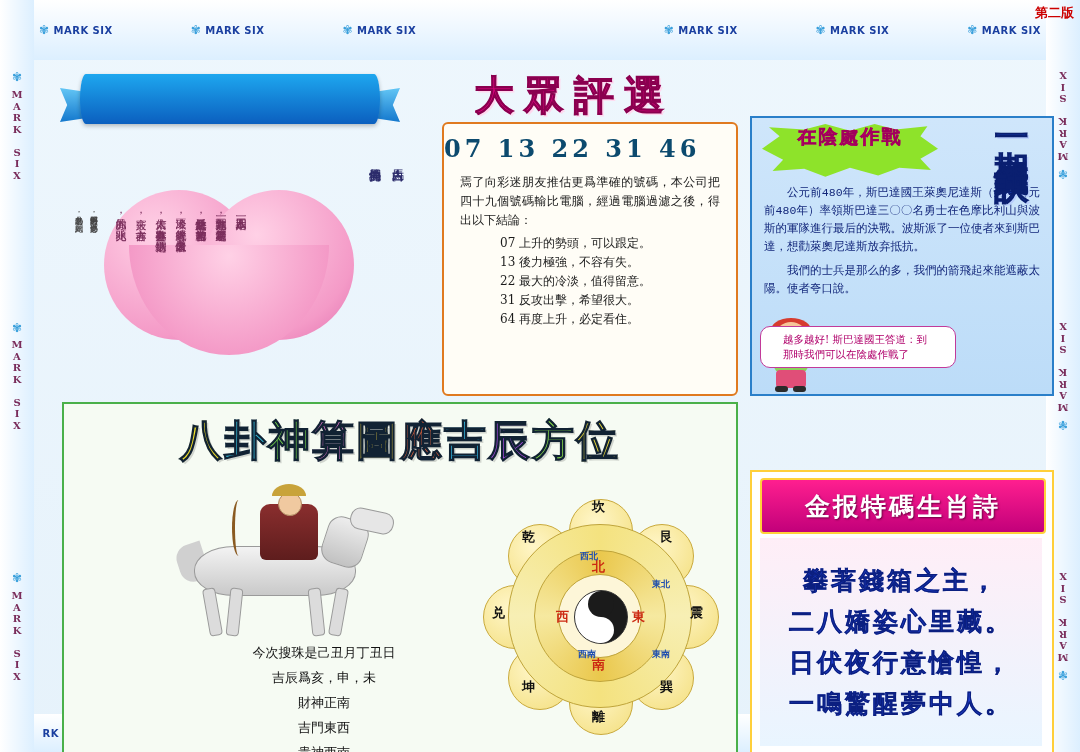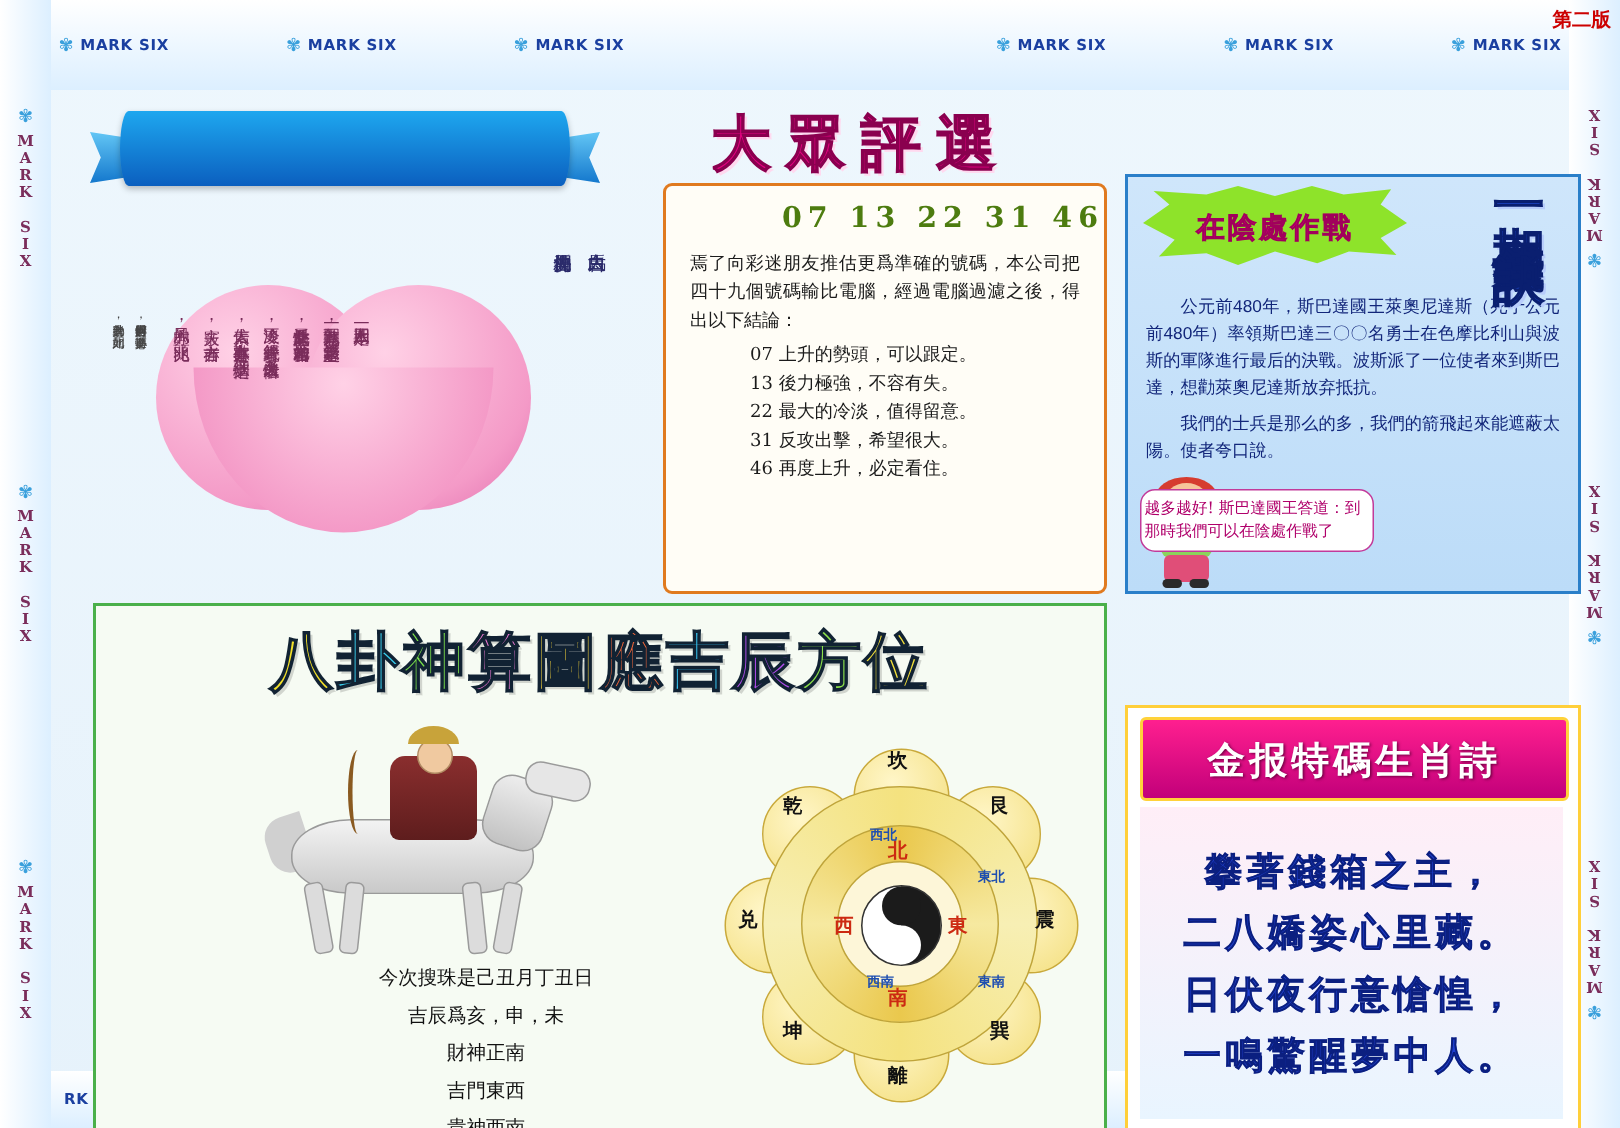--- a/index.html
+++ b/index.html
@@ -134,60 +134,60 @@
   .comp-title{
     margin:8px auto 0;width:252px;height:34px;
     background:linear-gradient(#e8352c,#b0141c);
     border-radius:4px;
     display:flex;align-items:center;justify-content:center;
     color:#fff;font-family:"DejaVu Serif","Liberation Serif",serif;
     font-size:19px;font-weight:bold;letter-spacing:2px;
     box-shadow:0 1px 2px rgba(0,0,0,.3);
   }
   .comp-nums{
-    margin-top:10px;text-align:right;
-    font-family:"DejaVu Serif","Liberation Serif",serif;
-    font-size:19px;color:#4d7c0f;letter-spacing:4px;font-weight:bold;
+    margin-top:10px;text-align:left;
+    font-family:"DejaVu Serif","Liberation Serif",serif;
+    font-size:24px;color:#0c4a6e;letter-spacing:4px;font-weight:bold;
   }
   .comp-para{
     margin:10px 16px 0;font-size:12px;line-height:19px;color:#1b1b1b;
     font-family:"DejaVu Serif","Liberation Serif",serif;text-align:justify;
   }
   .comp-list{margin:4px 16px 0;}
   .comp-list li{
     list-style:none;font-size:12px;line-height:19px;color:#1b1b1b;
     font-family:"DejaVu Serif","Liberation Serif",serif;
   }
   
   .story-box{
     position:absolute;left:716px;top:56px;width:300px;height:276px;
     background:linear-gradient(#cfe6fb,#bcdcf8);
     border:2px solid #2a7fc9;
   }
   .starburst{
     position:absolute;left:10px;top:6px;width:176px;height:56px;
     background:#8ee32a;
     clip-path:polygon(0% 44%,10% 22%,4% 6%,24% 10%,36% 0%,50% 12%,64% 0%,76% 10%,94% 4%,90% 22%,100% 44%,90% 62%,96% 82%,78% 78%,66% 92%,50% 78%,36% 94%,24% 80%,6% 84%,12% 64%);
-    display:flex;align-items:center;justify-content:center;
+    display:flex;justify-content:center;
   }
   .starburst span{
     font-family:"DejaVu Serif","Liberation Serif",serif;
     font-size:19px;font-weight:bold;color:#e0007f;letter-spacing:2px;
     -webkit-text-stroke:.5px #a1005c;
   }
   .story-text{
-    position:absolute;left:12px;top:78px;width:276px;
-    font-family:Liberation Sans, sans-serif;
+    position:absolute;left:12px;top:66px;width:276px;
+    font-family:Liberation Mono, monospace;
     font-size:11.5px;line-height:18px;color:#12267a;text-align:justify;
   }
   .story-text p{margin:0 0 6px;text-indent:2em;}
   .bubble{
     position:absolute;left:8px;bottom:26px;width:150px;
     background:#fff;border:1px solid #c23a9a;border-radius:10px;
-    padding:5px 2px;font-size:10.5px;line-height:15px;color:#b0006b;
+    padding:5px 22px;font-size:10.5px;line-height:15px;color:#b0006b;
     font-family:"DejaVu Serif","Liberation Serif",serif;
   }
   .kid{
     position:absolute;left:10px;bottom:2px;width:60px;height:70px;
   }
   .kid .head{position:absolute;left:14px;top:0;width:30px;height:26px;border-radius:50%;background:#f6c59a;}
   .kid .hat{position:absolute;left:8px;top:-4px;width:42px;height:14px;border-radius:50% 50% 0 0/100% 100% 0 0;background:#d63c2f;}
   .kid .body{position:absolute;left:12px;top:24px;width:34px;height:26px;background:#8ad45c;border-radius:6px;}
   .kid .legs{position:absolute;left:14px;top:48px;width:30px;height:18px;background:#e04e78;border-radius:4px;}
   .kid .shoe1,.kid .shoe2{position:absolute;top:64px;width:13px;height:6px;background:#2a2a2a;border-radius:3px;}
@@ -459,21 +459,21 @@
     </div>
 
     <div class="comp-box">
       <div class="comp-nums">07 13 22 31 46</div>
       <div class="comp-para">焉了向彩迷朋友推估更爲準確的號碼，本公司把四十九個號碼輸比電腦，經過電腦過濾之後，得出以下結論：</div>
       <ul class="comp-list">
         <li>07 上升的勢頭，可以跟定。</li>
         <li>13 後力極強，不容有失。</li>
         <li>22 最大的冷淡，值得留意。</li>
         <li>31 反攻出擊，希望很大。</li>
-        <li>46 再度上升，必定看住。</li>
+        <li>64 再度上升，必定看住。</li>
       </ul>
     </div>
 
     <div class="story-box">
       <div class="starburst">
         <span>在陰處作戰</span>
       </div>
       <div class="story-text">
         <p>公元前480年，斯巴達國王萊奧尼達斯（死于公元前480年）率領斯巴達三〇〇名勇士在色摩比利山與波斯的軍隊進行最后的決戰。波斯派了一位使者來到斯巴達，想勸萊奧尼達斯放弃抵抗。</p>
         <p>我們的士兵是那么的多，我們的箭飛起來能遮蔽太陽。使者夸口說。</p>

